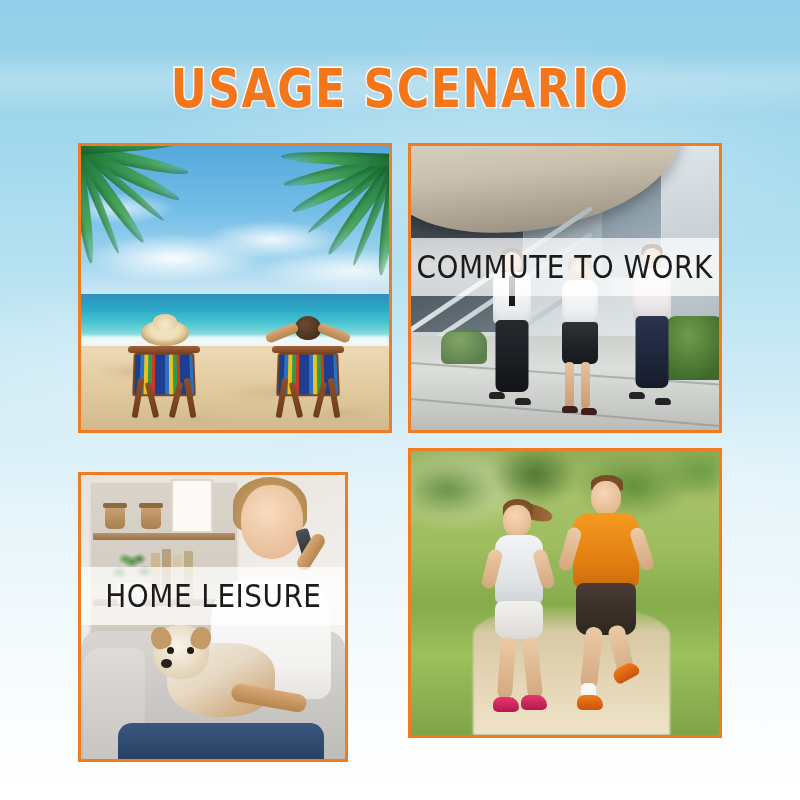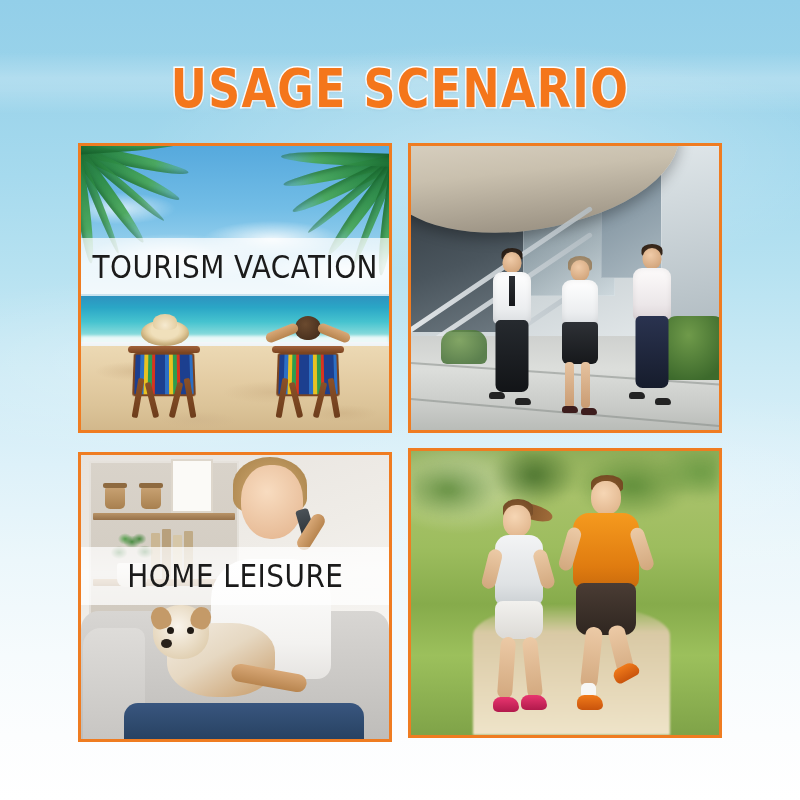--- a/index.html
+++ b/index.html
@@ -68,21 +68,21 @@
   
   .panel {
     position: absolute;
     border: 3px solid #ef7c21;
     box-sizing: border-box;
     overflow: hidden;
     background: #dfe8ee;
   }
   .p-tl { left: 78px;  top: 143px; width: 314px; height: 290px; }
   .p-tr { left: 408px; top: 143px; width: 314px; height: 290px; }
-  .p-bl { left: 78px;  top: 452px; width: 314px; height: 290px; }
+  .p-bl { left: 78px;  top: 472px; width: 270px; height: 290px; }
   .p-br { left: 408px; top: 448px; width: 314px; height: 290px; }
 
   .photo {
     position: absolute;
     inset: 0;
     overflow: hidden;
   }
 
   .caption-band {
     position: absolute;
@@ -557,23 +557,20 @@
         <div class="arm" style="left:-6px; top:-8px; transform:rotate(-22deg);"></div>
         <div class="arm" style="right:-6px; top:-8px; transform:rotate(22deg);"></div>
         <div class="chair-arm"></div>
         <div class="chair-seat"></div>
         <div class="chair-leg l1"></div>
         <div class="chair-leg l2"></div>
         <div class="chair-leg l3"></div>
         <div class="chair-leg l4"></div>
       </div>
     </div>
-    <div class="caption-band">
-      <span class="caption-text">TOURISM VACATION</span>
-    </div>
   </div>
 
   <div class="panel p-tr">
     <div class="photo">
       <div class="city-bg"></div>
 
       <div class="glass-dark" style="left:0; top:0; width:112px; height:186px;"></div>
       <div class="glass-block" style="left:112px; top:0; width:92px; height:150px;"></div>
       <div class="glass-block" style="left:190px; top:12px; width:70px; height:120px; background:linear-gradient(150deg,#6f8391,#aebcc4);"></div>
       <div class="glass-block" style="left:250px; top:0; width:62px; height:196px; background:linear-gradient(170deg,#dfe6e9,#aeb9bf);"></div>
@@ -613,20 +610,23 @@
       </div>
 
       <div class="person" style="left:212px; top:100px; width:58px; height:184px;">
         <div class="p-hair" style="top:-2px; background:radial-gradient(ellipse at 50% 80%,#4a3524,#2a1d13);"></div>
         <div class="p-head" style="top:2px;"></div>
         <div class="p-shirt" style="top:22px; background:linear-gradient(180deg,#fdfbfb,#ece7e9 70%,#dcd5d8);"></div>
         <div class="p-pants" style="top:70px; background:linear-gradient(180deg,#2a3350,#161c2c);"></div>
         <div class="p-shoe" style="left:6px; top:146px;"></div>
         <div class="p-shoe" style="left:32px; top:152px;"></div>
       </div>
+    </div>
+    <div class="caption-band">
+      <span class="caption-text">COMMUTE TO WORK</span>
     </div>
   </div>
 
   <div class="panel p-bl">
     <div class="photo">
       <div class="room-bg"></div>
 
       <div class="shelf-unit">
         <div class="shelf-plank" style="top:52px;"></div>
         <div class="shelf-plank" style="top:118px;"></div>

